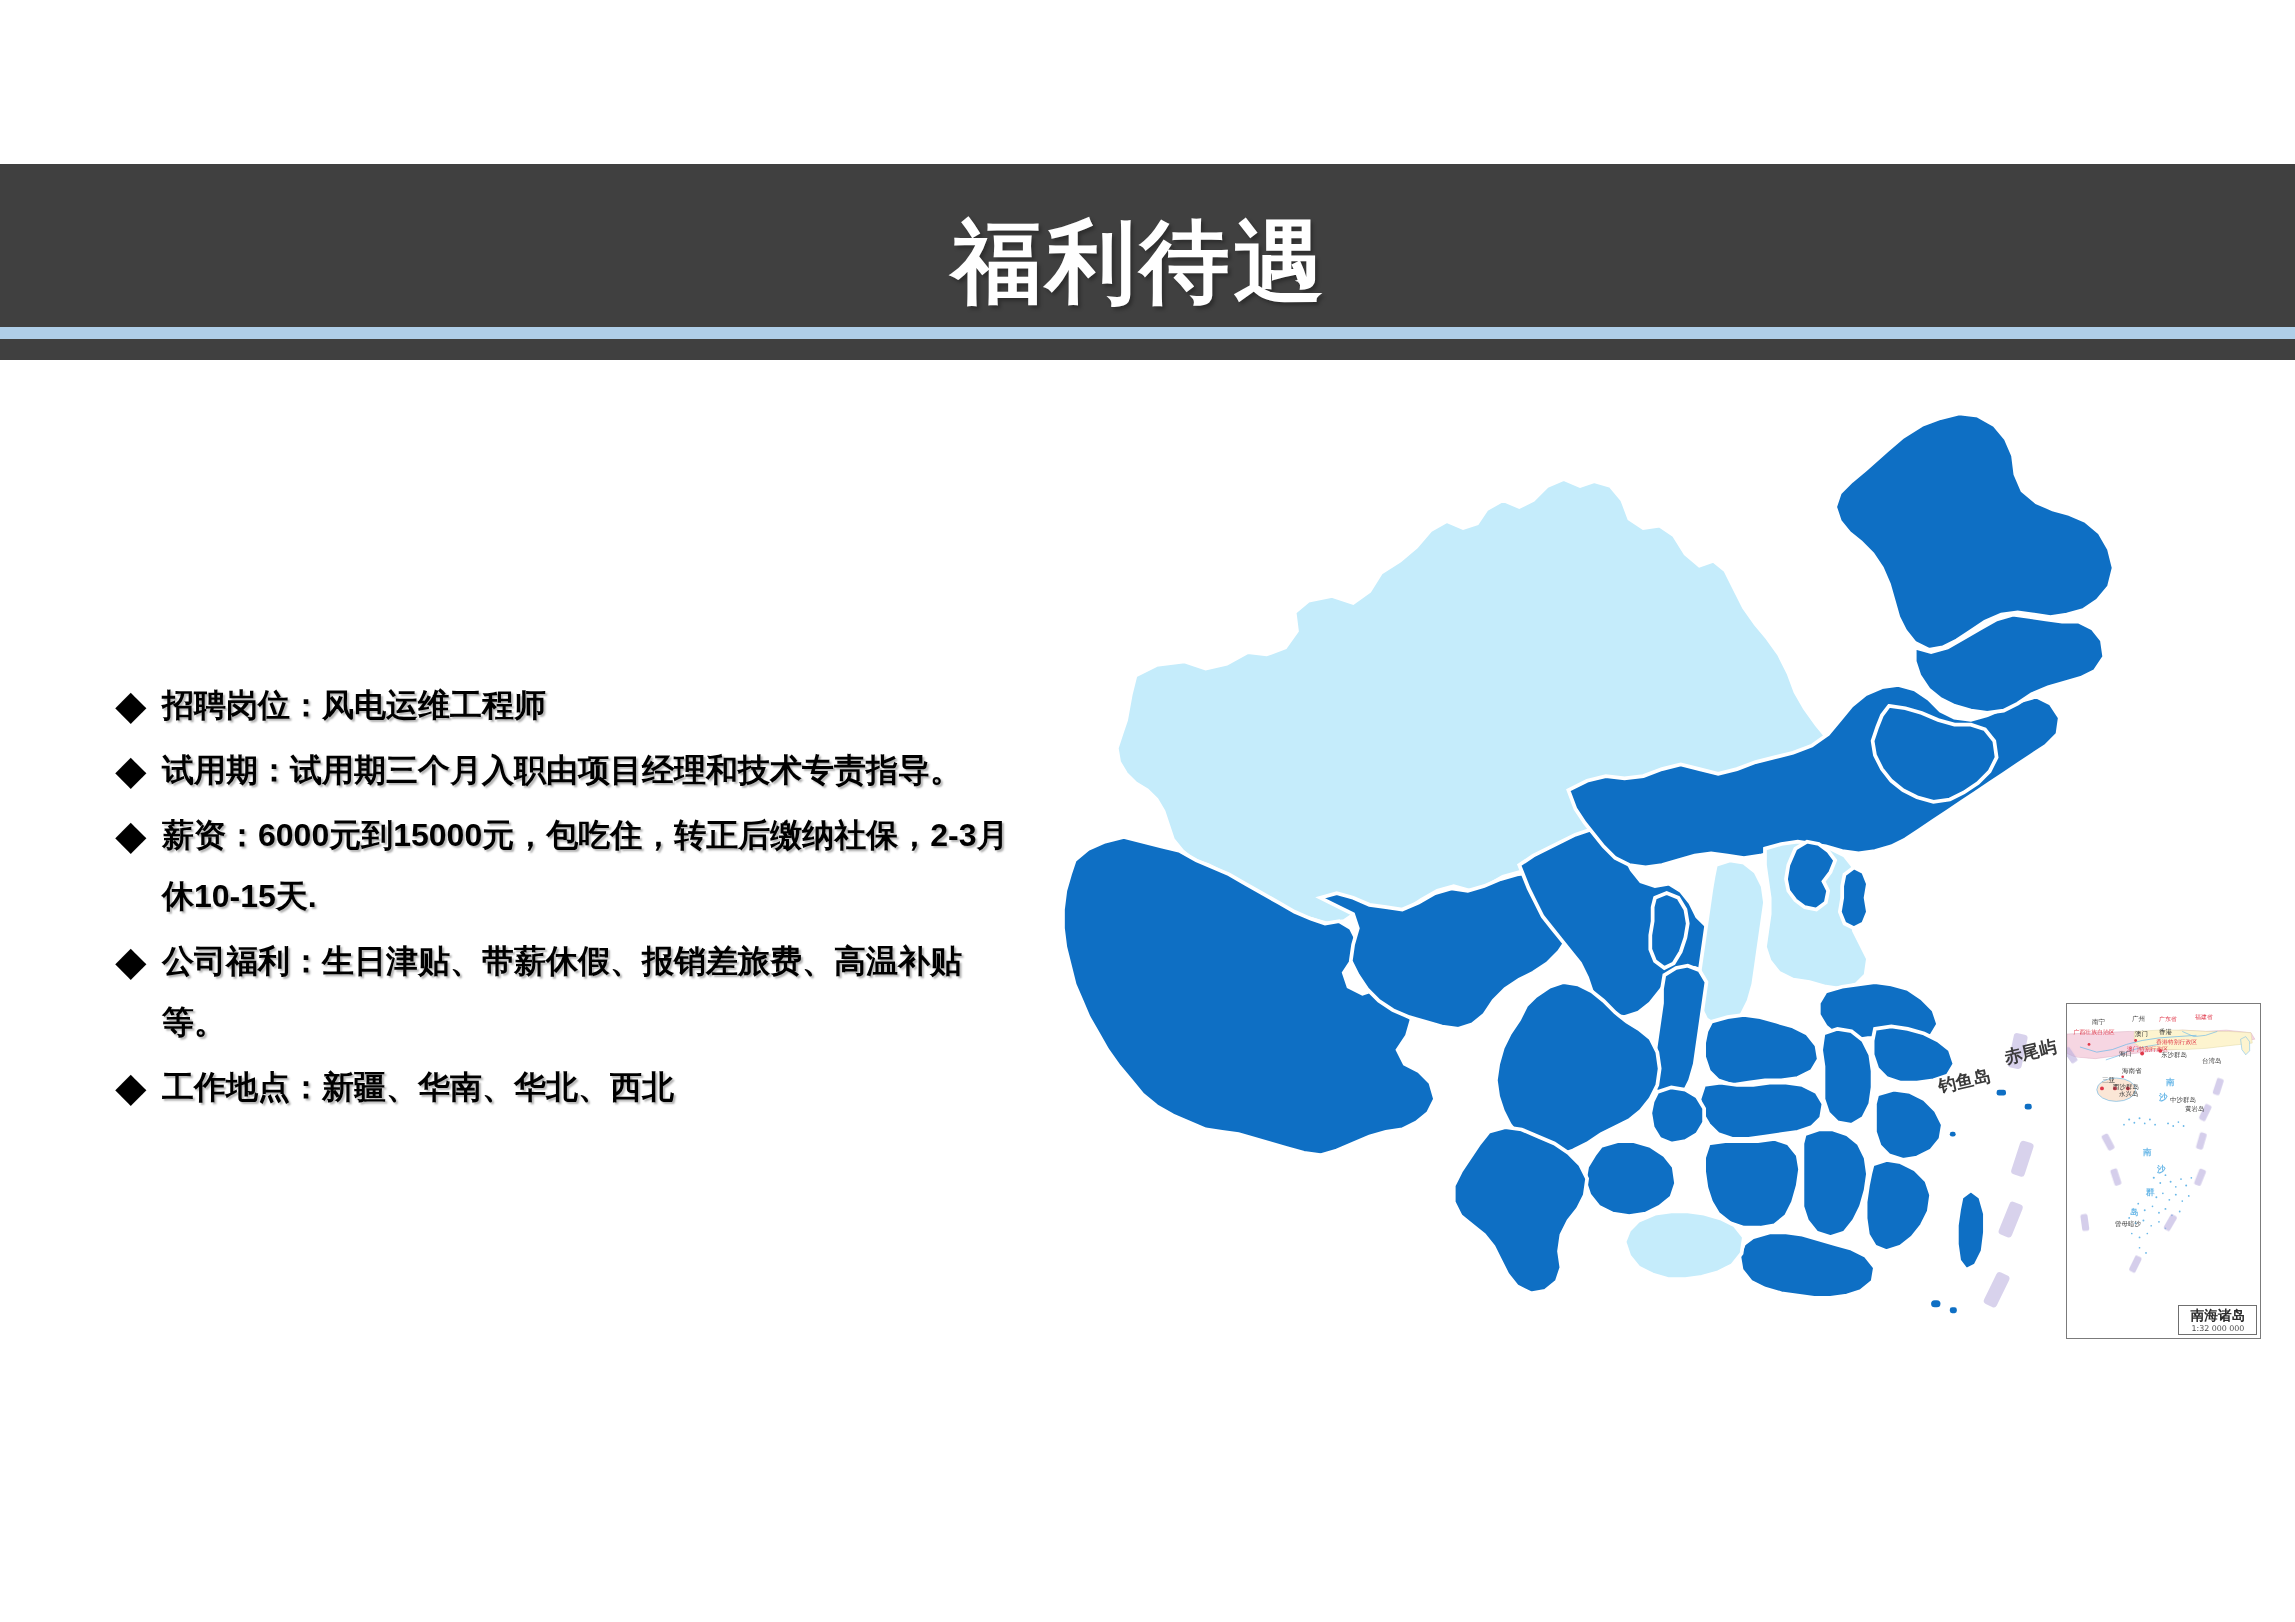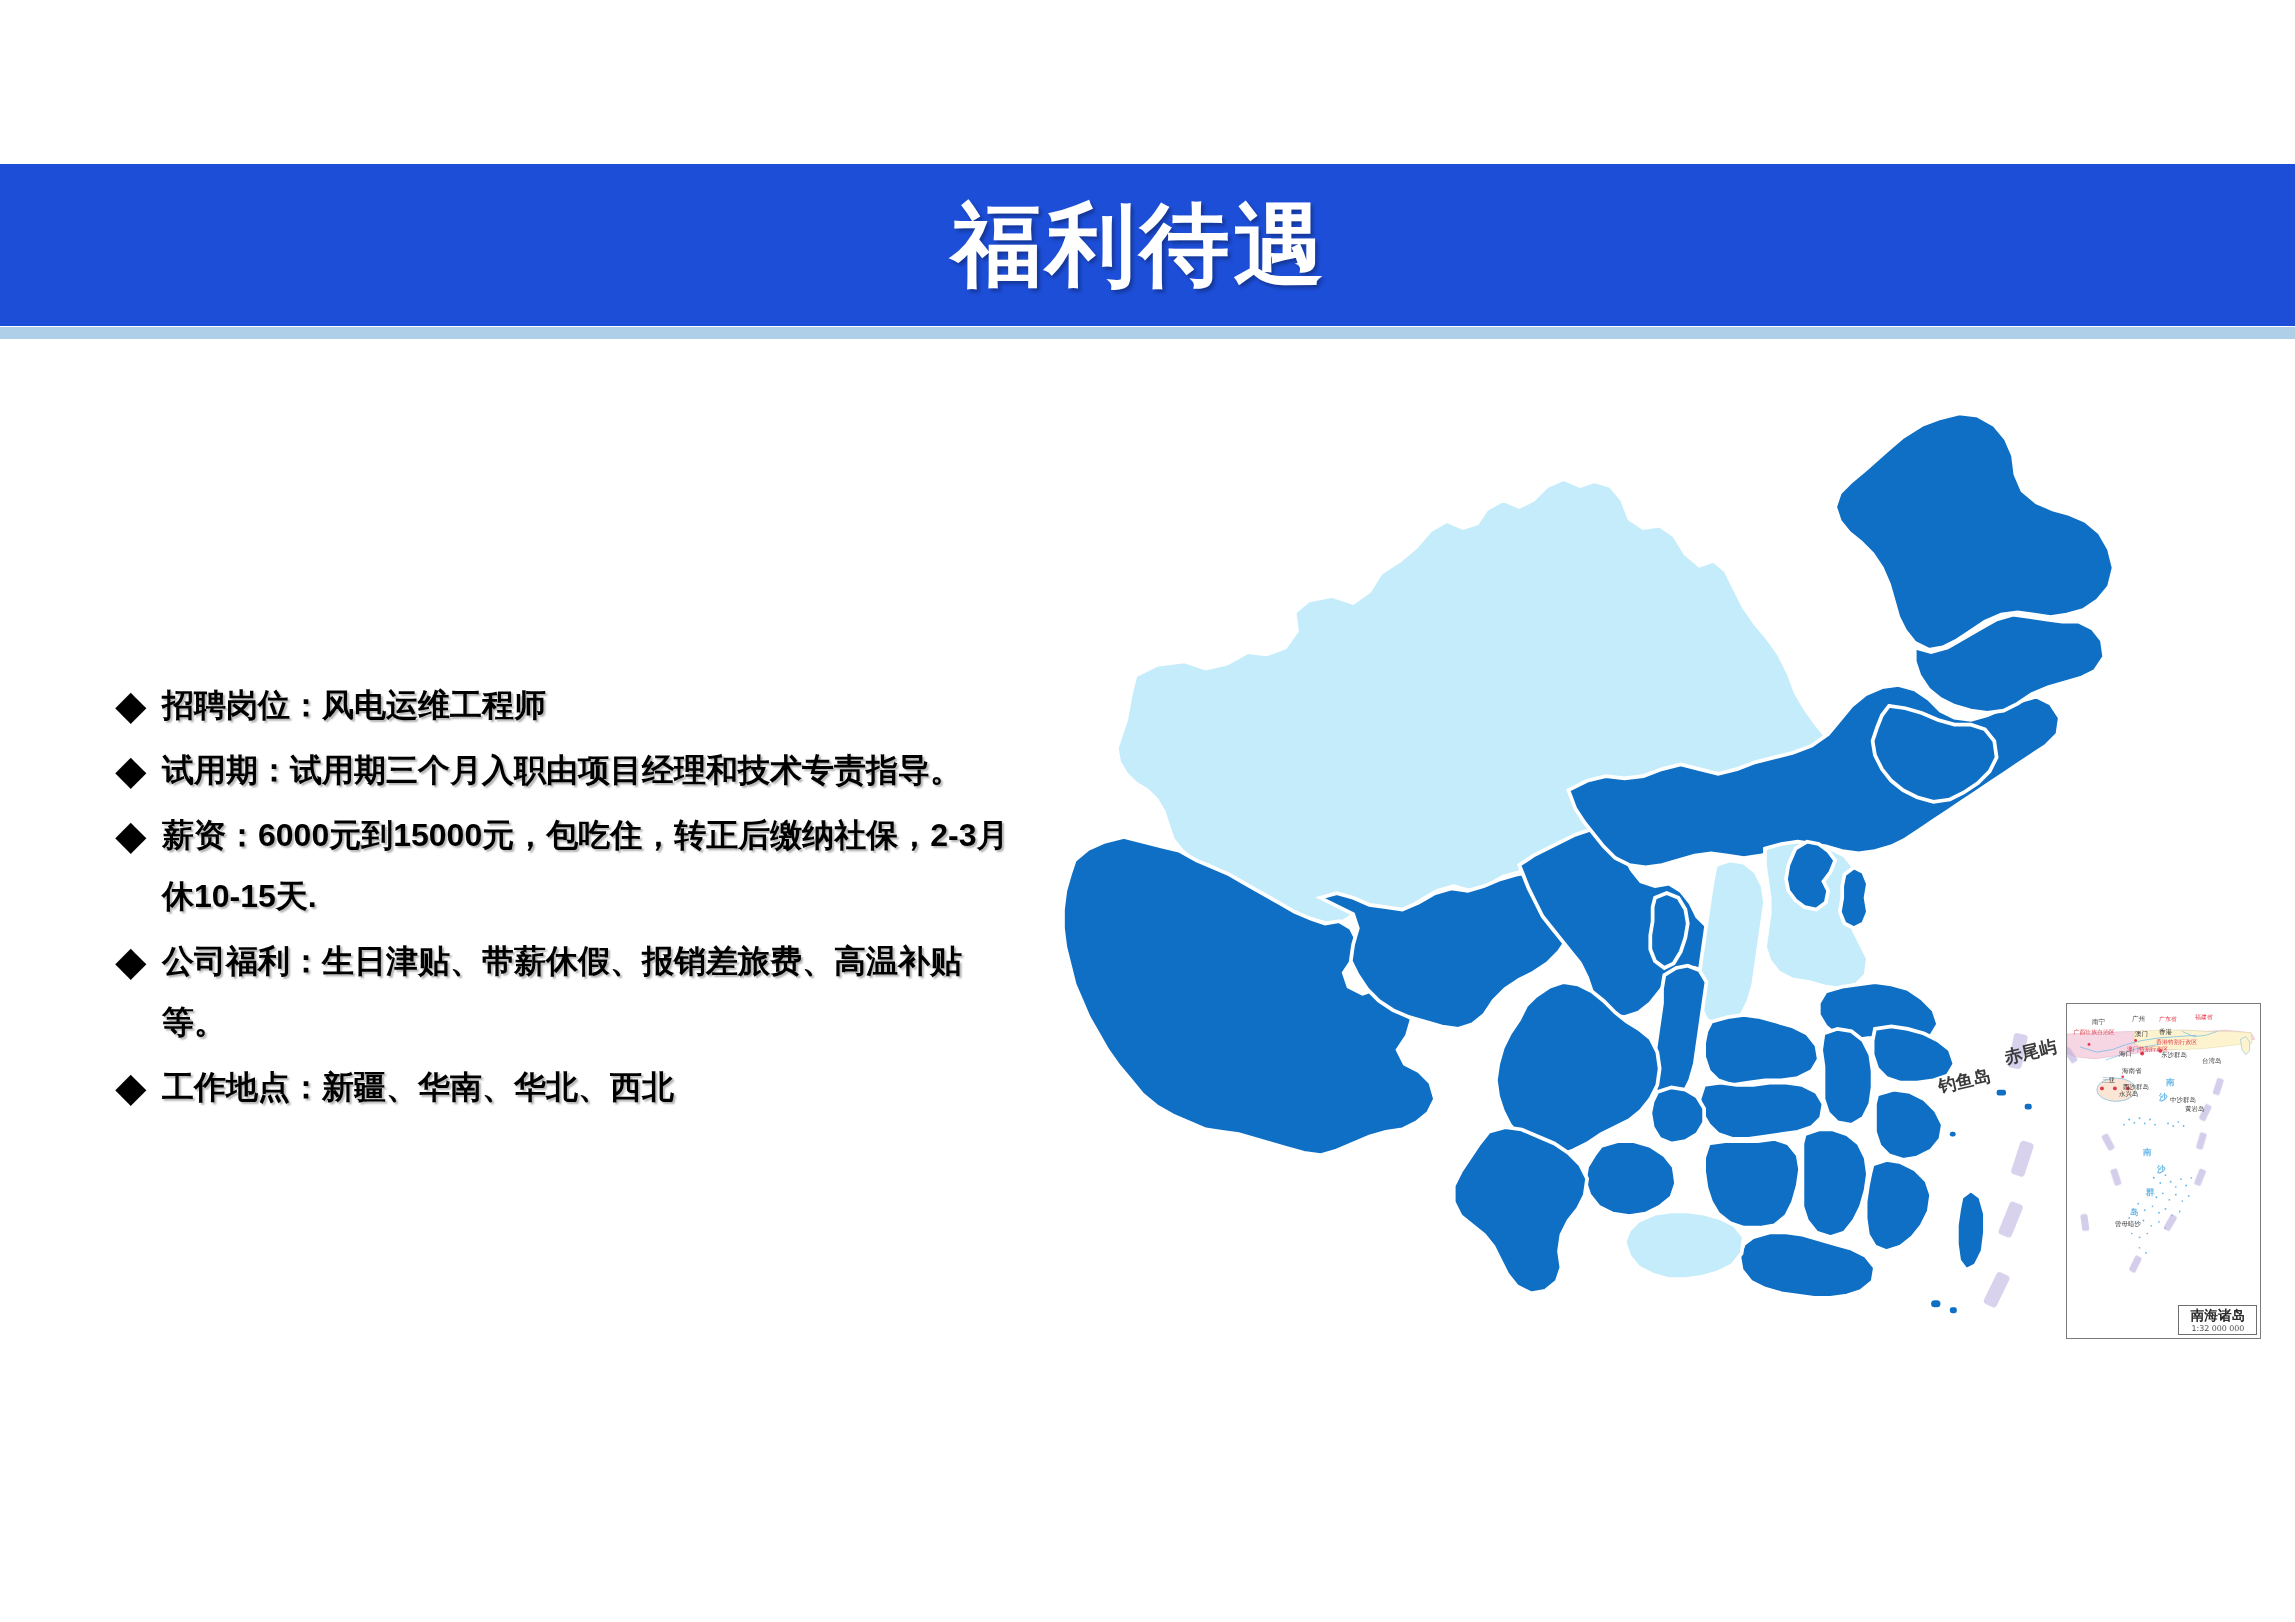--- a/index.html
+++ b/index.html
@@ -14,22 +14,22 @@
     overflow: hidden;
     font-family: "Liberation Sans", sans-serif;
   }
 
   
   #header-banner {
     position: absolute;
     left: 0;
     top: 164px;
     width: 2295px;
-    height: 162px;
-    background: #1d4ed8;
+    height: 196px;
+    background: #404040;
     display: flex;
     align-items: center;
     justify-content: center;
   }
   #page-title {
     color: #ffffff;
     font-size: 90px;
     font-weight: bold;
     letter-spacing: 3.9px;
     line-height: 1;
@@ -449,21 +449,21 @@
   <span class="inset-txt red" style="left:128px; top:9.2px;">福建省</span>
   <span class="inset-txt" style="left:92px; top:23.6px;">香港</span>
   <span class="inset-txt" style="left:68px; top:26px;">澳门</span>
   <span class="inset-txt red" style="left:89px; top:34px;">香港特别行政区</span>
   <span class="inset-txt red" style="left:60px;  top:41px;">澳门特别行政区</span>
   <span class="inset-txt" style="left:135px; top:21px;margin-top:32px;">台湾岛</span>
   <span class="inset-txt" style="left:52px;  top:46px;">海口</span>
   <span class="inset-txt" style="left:94px; top:47px;">东沙群岛</span>
   <span class="inset-txt" style="left:55px;  top:63px;">海南省</span>
   <span class="inset-txt" style="left:35px;  top:72px;">三亚</span>
-  <span class="inset-txt" style="left:56px;  top:79px;">西沙群岛</span>
+  <span class="inset-txt" style="left:46px;  top:79px;">西沙群岛</span>
   <span class="inset-txt" style="left:52px;  top:86px;">永兴岛</span>
   <span class="inset-txt big" style="left:99px; top:73px;">南</span>
   <span class="inset-txt big" style="left:92px; top:88px;">沙</span>
   <span class="inset-txt" style="left:103px; top:92px;">中沙群岛</span>
   <span class="inset-txt" style="left:118px; top:101px;">黄岩岛</span>
   <span class="inset-txt big" style="left:76px; top:143px;">南</span>
   <span class="inset-txt big" style="left:90px; top:160px;">沙</span>
   <span class="inset-txt big" style="left:79px; top:183px;">群</span>
   <span class="inset-txt big" style="left:63px;  top:203px;">岛</span>
   <span class="inset-txt" style="left:48px;  top:216px;">曾母暗沙</span>

